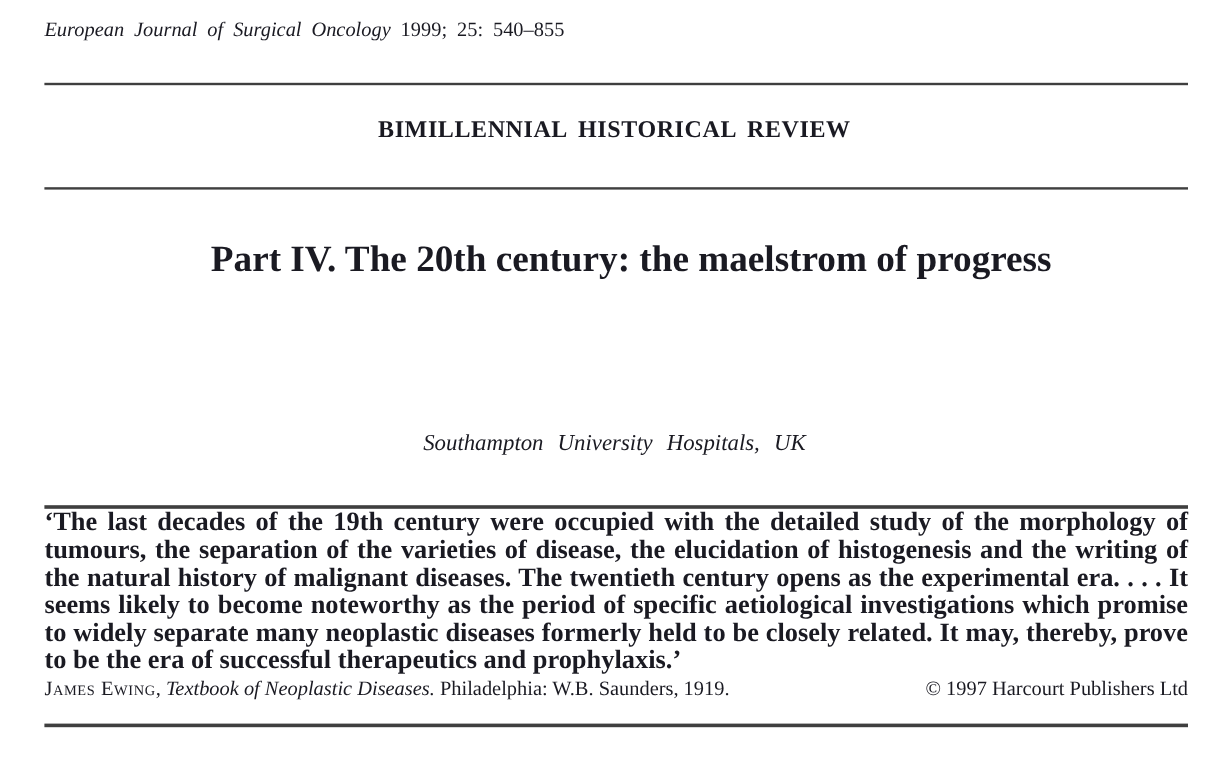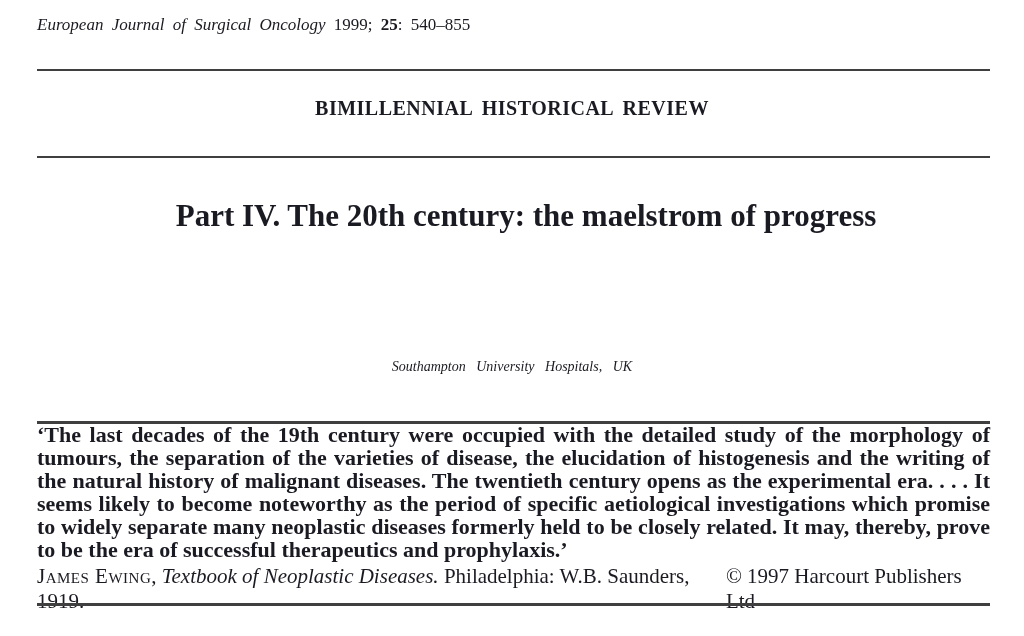--- a/index.html
+++ b/index.html
@@ -18,21 +18,21 @@
   }
   .journal-line {
     position: absolute;
     top: 15px;
     left: 37px;
     font-size: 17px;
     word-spacing: 4px;
     white-space: nowrap;
   }
   .ital { font-style: italic; }
-  .bold { font-weight: bold; text-align: right; }
+  .bold { font-weight: normal; text-align: right; }
   .rule {
     position: absolute;
     left: 37px;
     right: 34px;
     background: #3f3f3f;
   }
   .rule-1 { top: 69px;  height: 2px; }
   .rule-2 { top: 156px; height: 2px; }
   .rule-3 { top: 421px; height: 3px; }
   .rule-4 { top: 603px; height: 3px; }
@@ -66,21 +66,21 @@
     font-weight: bold;
     font-size: 22px;
   }
   .affiliation {
     position: absolute;
     top: 359px;
     left: 0;
     width: 100%;
     text-align: center;
     font-style: italic;
-    font-size: 14px;
+    font-size: 19px;
     word-spacing: 7px;
   }
   .quote {
     position: absolute;
     top: 423px;
     left: 37px;
     right: 34px;
     margin: 0;
     font-weight: bold;
     font-size: 22px;
@@ -88,21 +88,21 @@
     text-align: justify;
   }
   .attribution {
     position: absolute;
     top: 564px;
     left: 37px;
     right: 34px;
     display: flex;
     justify-content: space-between;
     align-items: baseline;
-    font-size: 21px;
+    font-size: 17px;
   }
   .smallcaps {
     font-variant: small-caps;
     letter-spacing: 0.5px;
   }
 </style>
 </head>
 <body>
 
 <div class="page">

